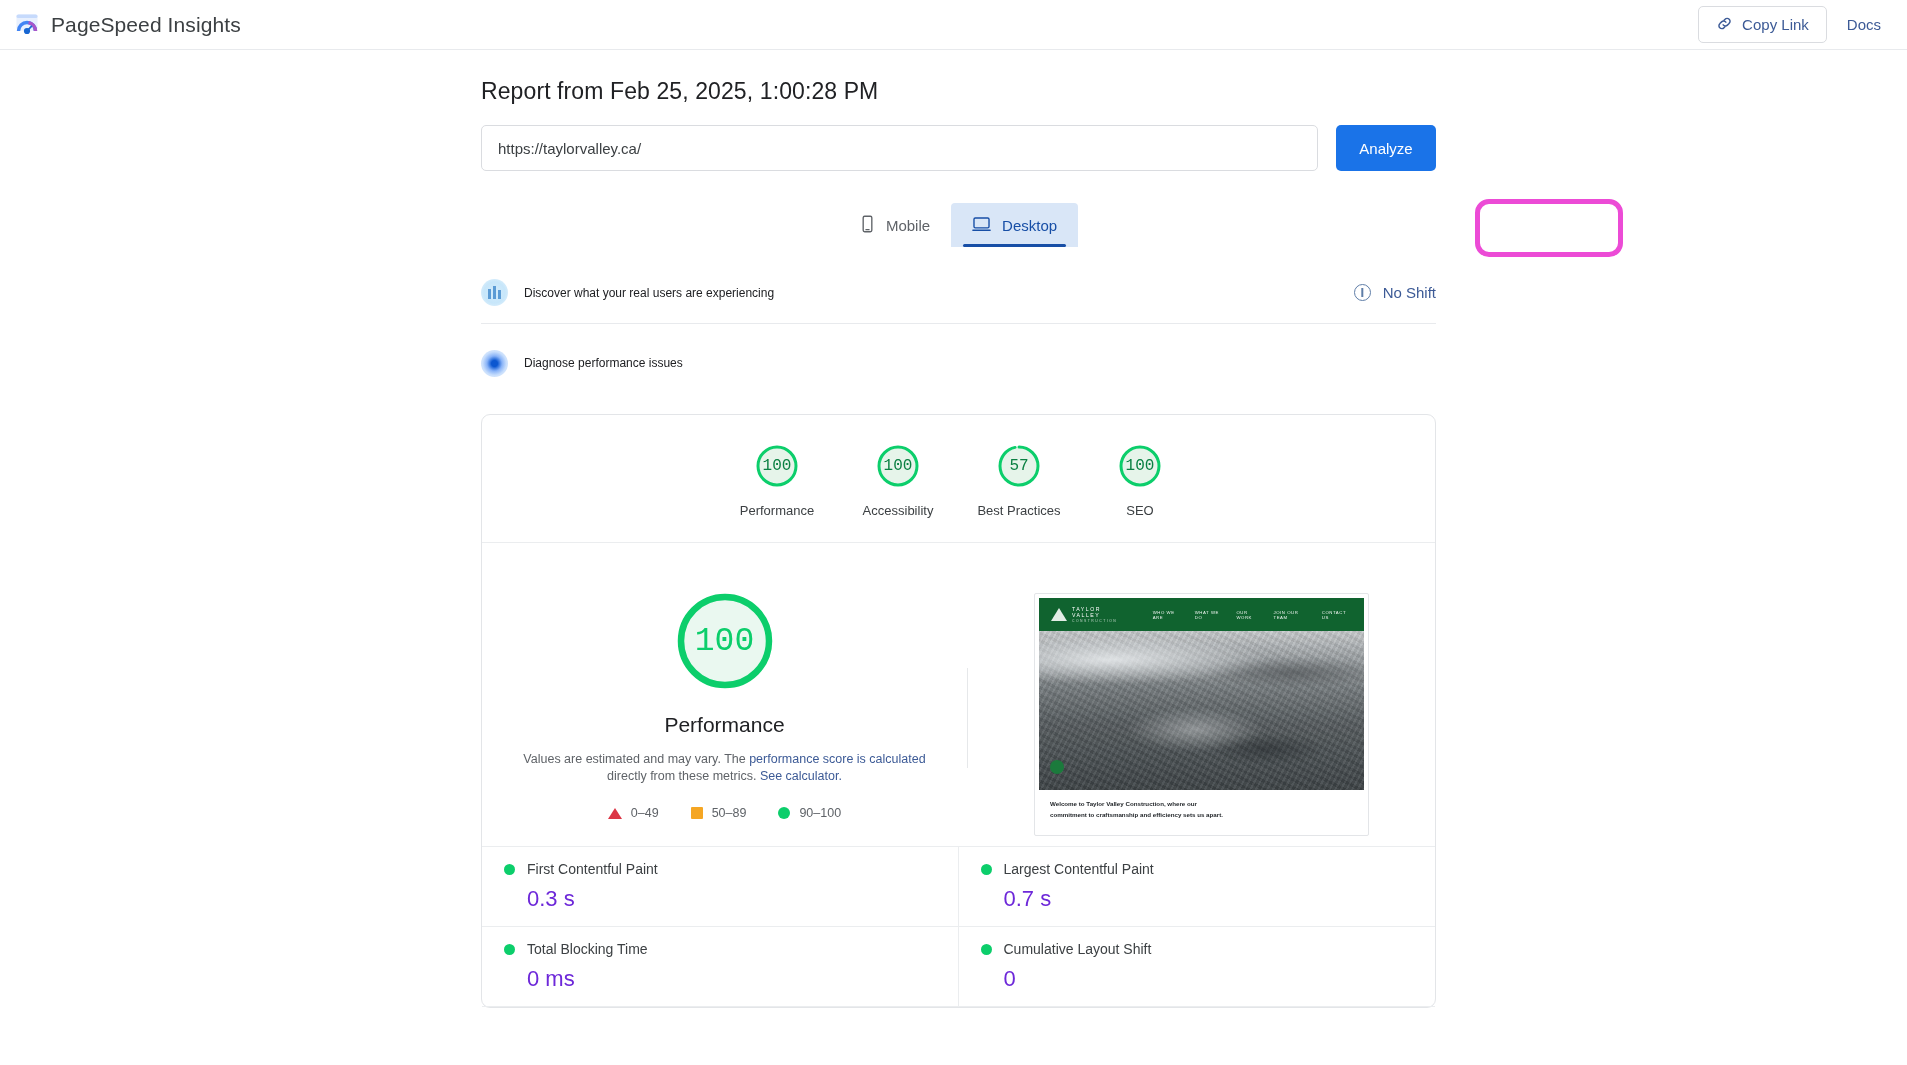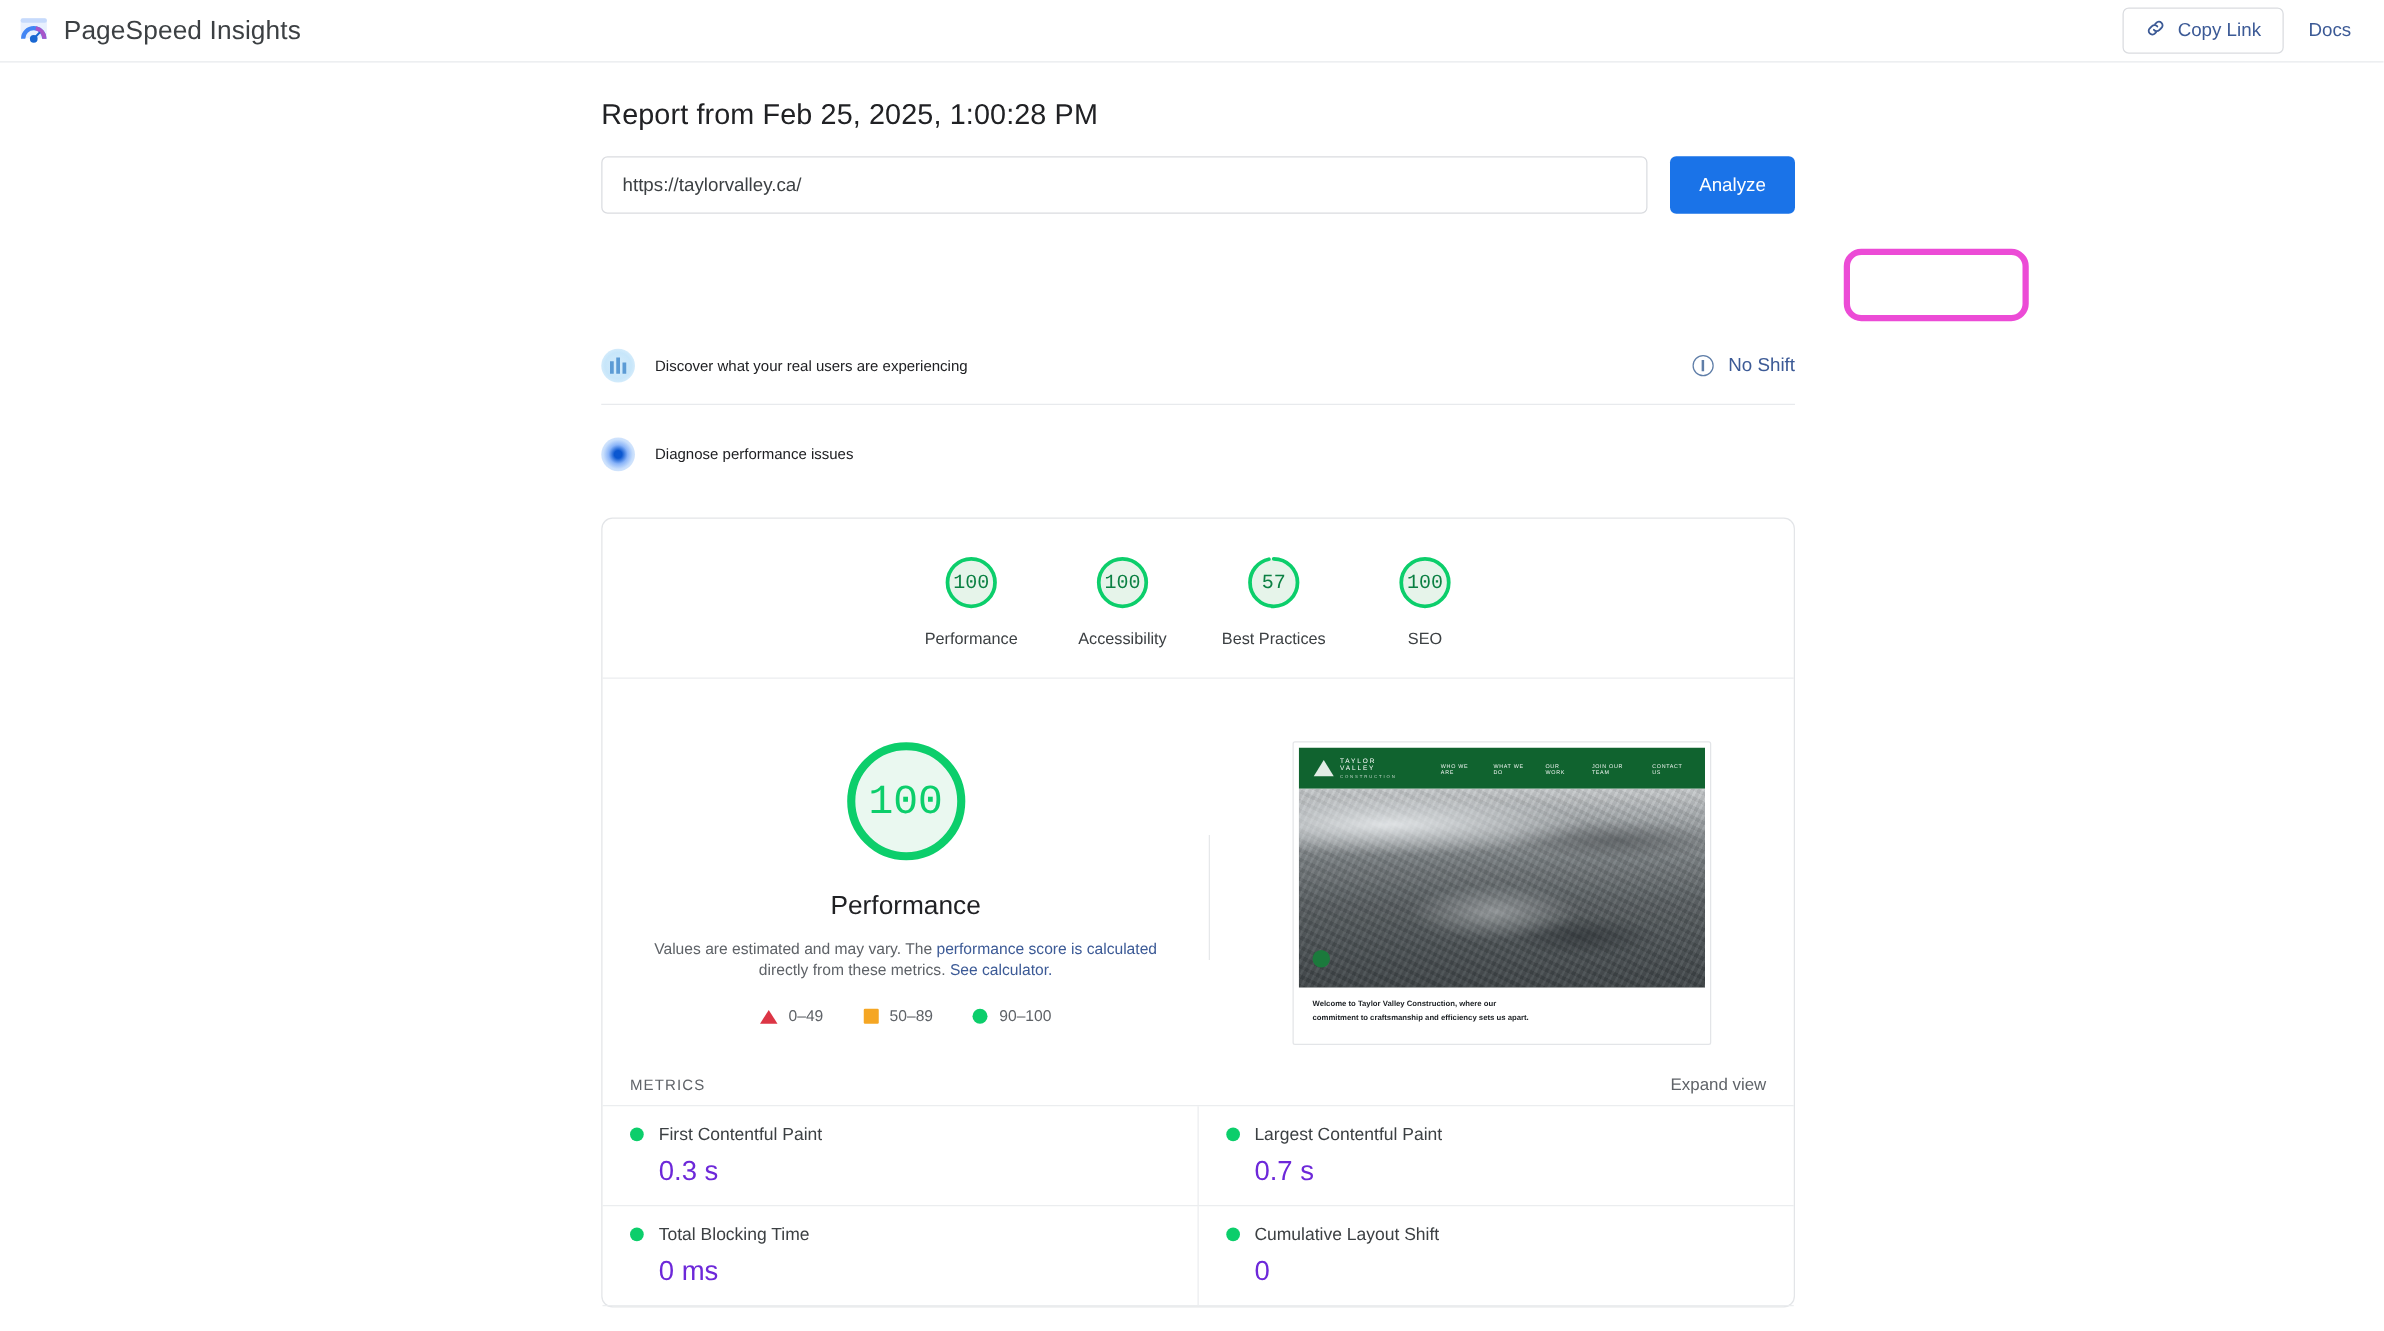--- a/index.html
+++ b/index.html
@@ -283,20 +283,40 @@
   <div class="content">
 
     <div class="report-title">Report from Feb 25, 2025, 1:00:28 PM</div>
 
     <div class="url-row">
       <input class="url-input" type="text" value="https://taylorvalley.ca/" style="">
       <button class="analyze-btn">Analyze</button>
     </div>
 
     <div class="tabs-row">
+      <div class="tabs">
+        <button class="tab">
+          <span>
+            <svg width="15" height="18" viewBox="0 0 16 20" fill="none" stroke="#5f6368" stroke-width="1.5">
+              <rect x="3.2" y="1.4" width="9.6" height="17.2" rx="1.6"></rect>
+              <line x1="6.3" y1="16.3" x2="9.7" y2="16.3" stroke-linecap="round"></line>
+            </svg>
+          </span>
+          <span>Mobile</span>
+        </button>
+        <button class="tab selected">
+          <span>
+            <svg width="19" height="18" viewBox="0 0 22 20" fill="none" stroke="#174ea6" stroke-width="1.6">
+              <rect x="2.3" y="3.1" width="17.4" height="11.4" rx="1.5"></rect>
+              <line x1="1" y1="17.3" x2="21" y2="17.3" stroke-linecap="round"></line>
+            </svg>
+          </span>
+          <span>Desktop</span>
+        </button>
+      </div>
       <div class="highlight-ring"></div>
     </div>
 
     <div class="section-row">
       <span class="sec-icon users"></span>
       <span class="sec-label">Discover what your real users are experiencing</span>
       <span class="section-right">
         <span class="info-icon"></span>
         <span class="no-data-text">No Shift</span>
       </span>
@@ -407,24 +427,20 @@
               </div>
               <div class="thumb-caption">
                 <div>Welcome to Taylor Valley Construction, where our</div>
                 <div>commitment to craftsmanship and efficiency sets us apart.</div>
               </div>
             </div>
           </div>
         </div>
       </div>
 
-      <div class="metrics-head">
-        <span class="metrics-label">METRICS</span>
-        <span class="expand-view">Expand view</span>
-      </div>
 
       <div class="metrics-grid">
         <div class="metric-cell left">
           <div class="metric-top">
             <span class="metric-dot"></span>
             <span class="metric-name">First Contentful Paint</span>
           </div>
           <div class="metric-value">0.3 s</div>
         </div>
         <div class="metric-cell">

